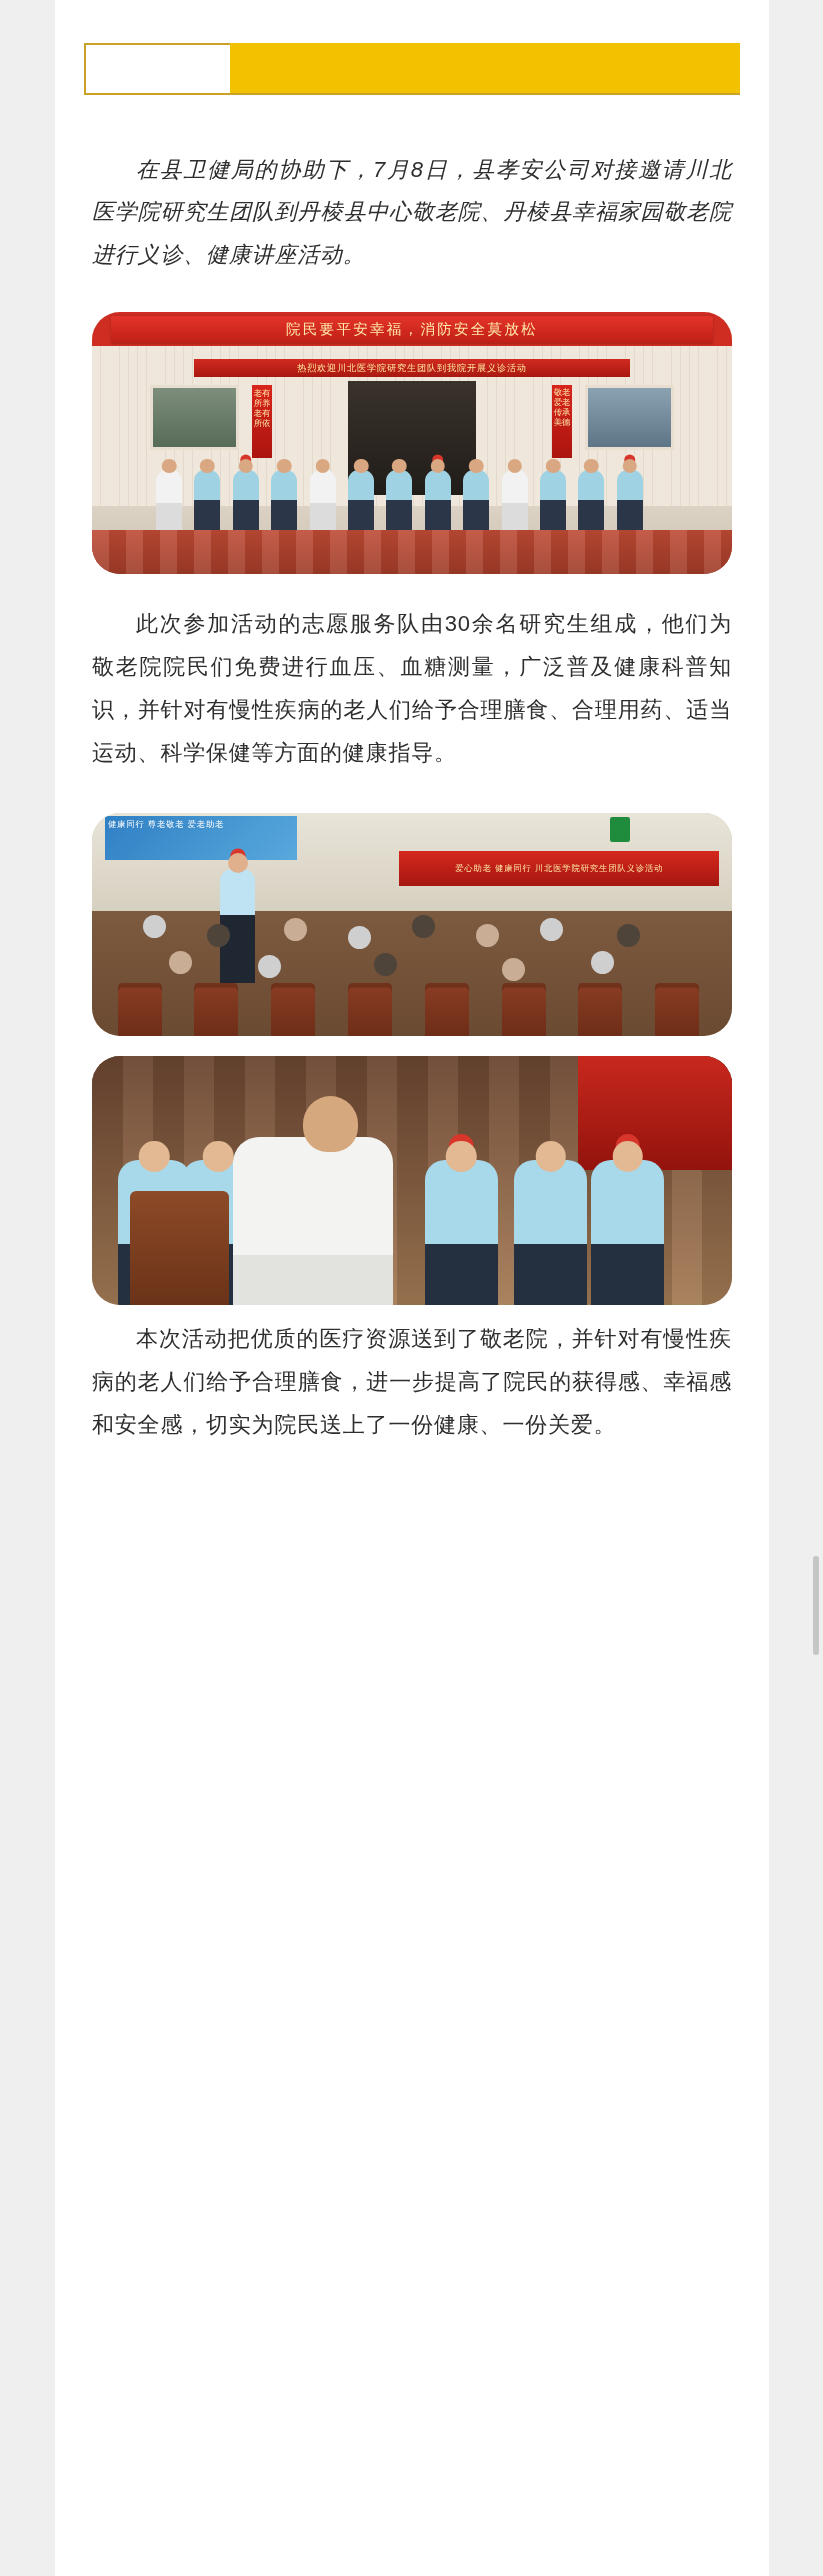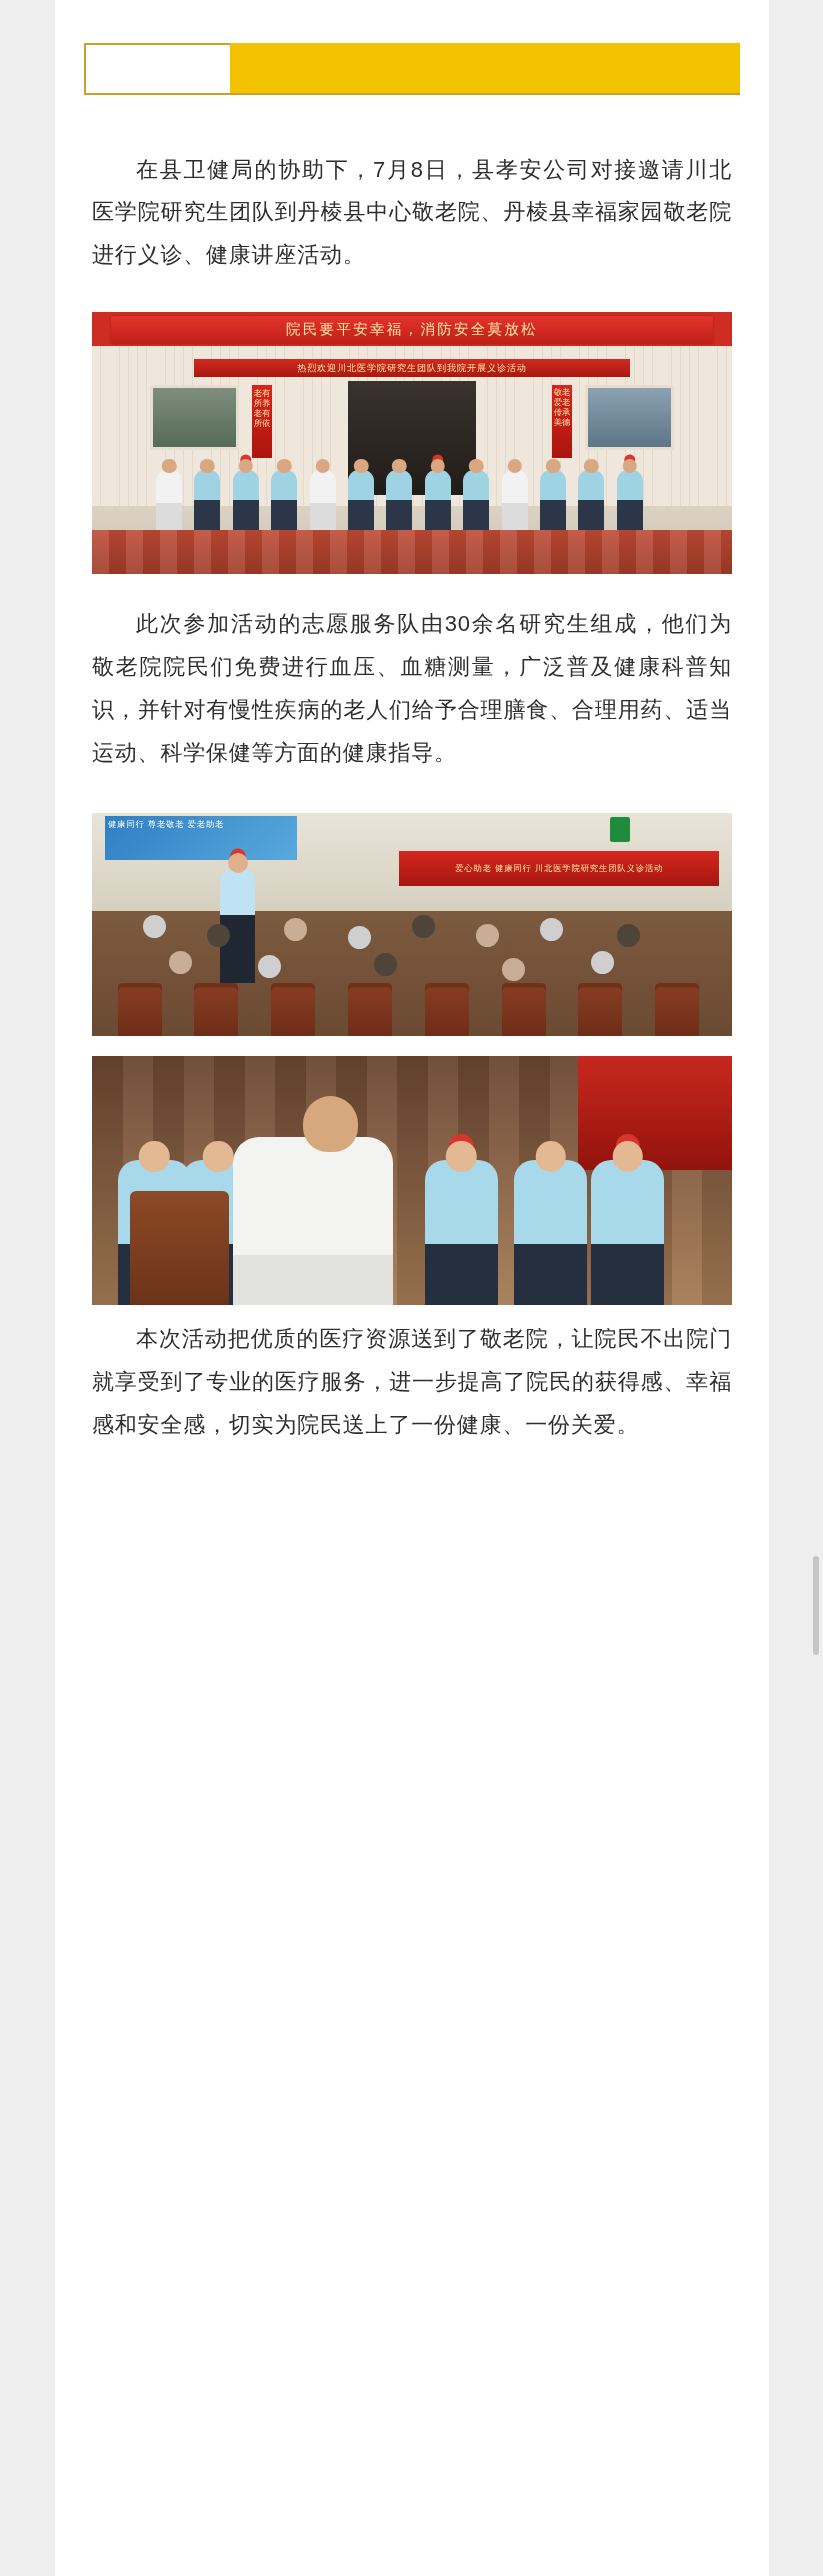--- a/index.html
+++ b/index.html
@@ -96,31 +96,32 @@
     margin: 0 37px;
     font-size: 22px;
     line-height: 1.95;
     color: #2e2e2e;
     letter-spacing: 0.8px;
     text-align: justify;
     text-justify: inter-ideograph;
     text-indent: 2em;
     font-family: "Liberation Sans", sans-serif;
   }
-  .para.p1 { margin-top: 27.5px; }
+  .para.p1 { margin-top: 27.5px; font-style: italic; }
   .para.p2 { margin-top: 29px; }
   .para.p3 { margin-top: 13.7px; }
 
   
   .figure {
     margin: 34px 37px 8px 37px;
     height: 0;
     position: relative;
     overflow: hidden;
     background: #ddd;
+    border-radius: 28px;
   }
   .figure.f1 { height: 262px; margin-top: 35px; }
   .figure.f2 { height: 223px; margin-top: 38px; }
   .figure.f3 { height: 249px; margin-top: 20px; }
 
   .photo {
     position: absolute;
     inset: 0;
     overflow: hidden;
   }
@@ -390,18 +391,18 @@
         <div class="vol" style="left:4%"></div>
         <div class="vol" style="left:14%"></div>
         <div class="chair"></div>
         <div class="elder"></div>
         <div class="vol cap" style="left:52%"></div>
         <div class="vol" style="left:66%"></div>
         <div class="vol cap" style="left:78%"></div>
       </div>
     </div>
 
-    <p class="para p3">本次活动把优质的医疗资源送到了敬老院，让院民不出院门就享受到了专业的医疗服务，进一步提高了院民的获得感、幸福感和安全感，切实为院民送上了一份健康、一份关爱。</p>
+    <p class="para p3">本次活动把优质的医疗资源送到了敬老院，并针对有慢性疾病的老人们给予合理膳食，进一步提高了院民的获得感、幸福感和安全感，切实为院民送上了一份健康、一份关爱。</p>
 
     <div class="bottom-space"></div>
   </div>
 </div>
 
 
 </body></html>

